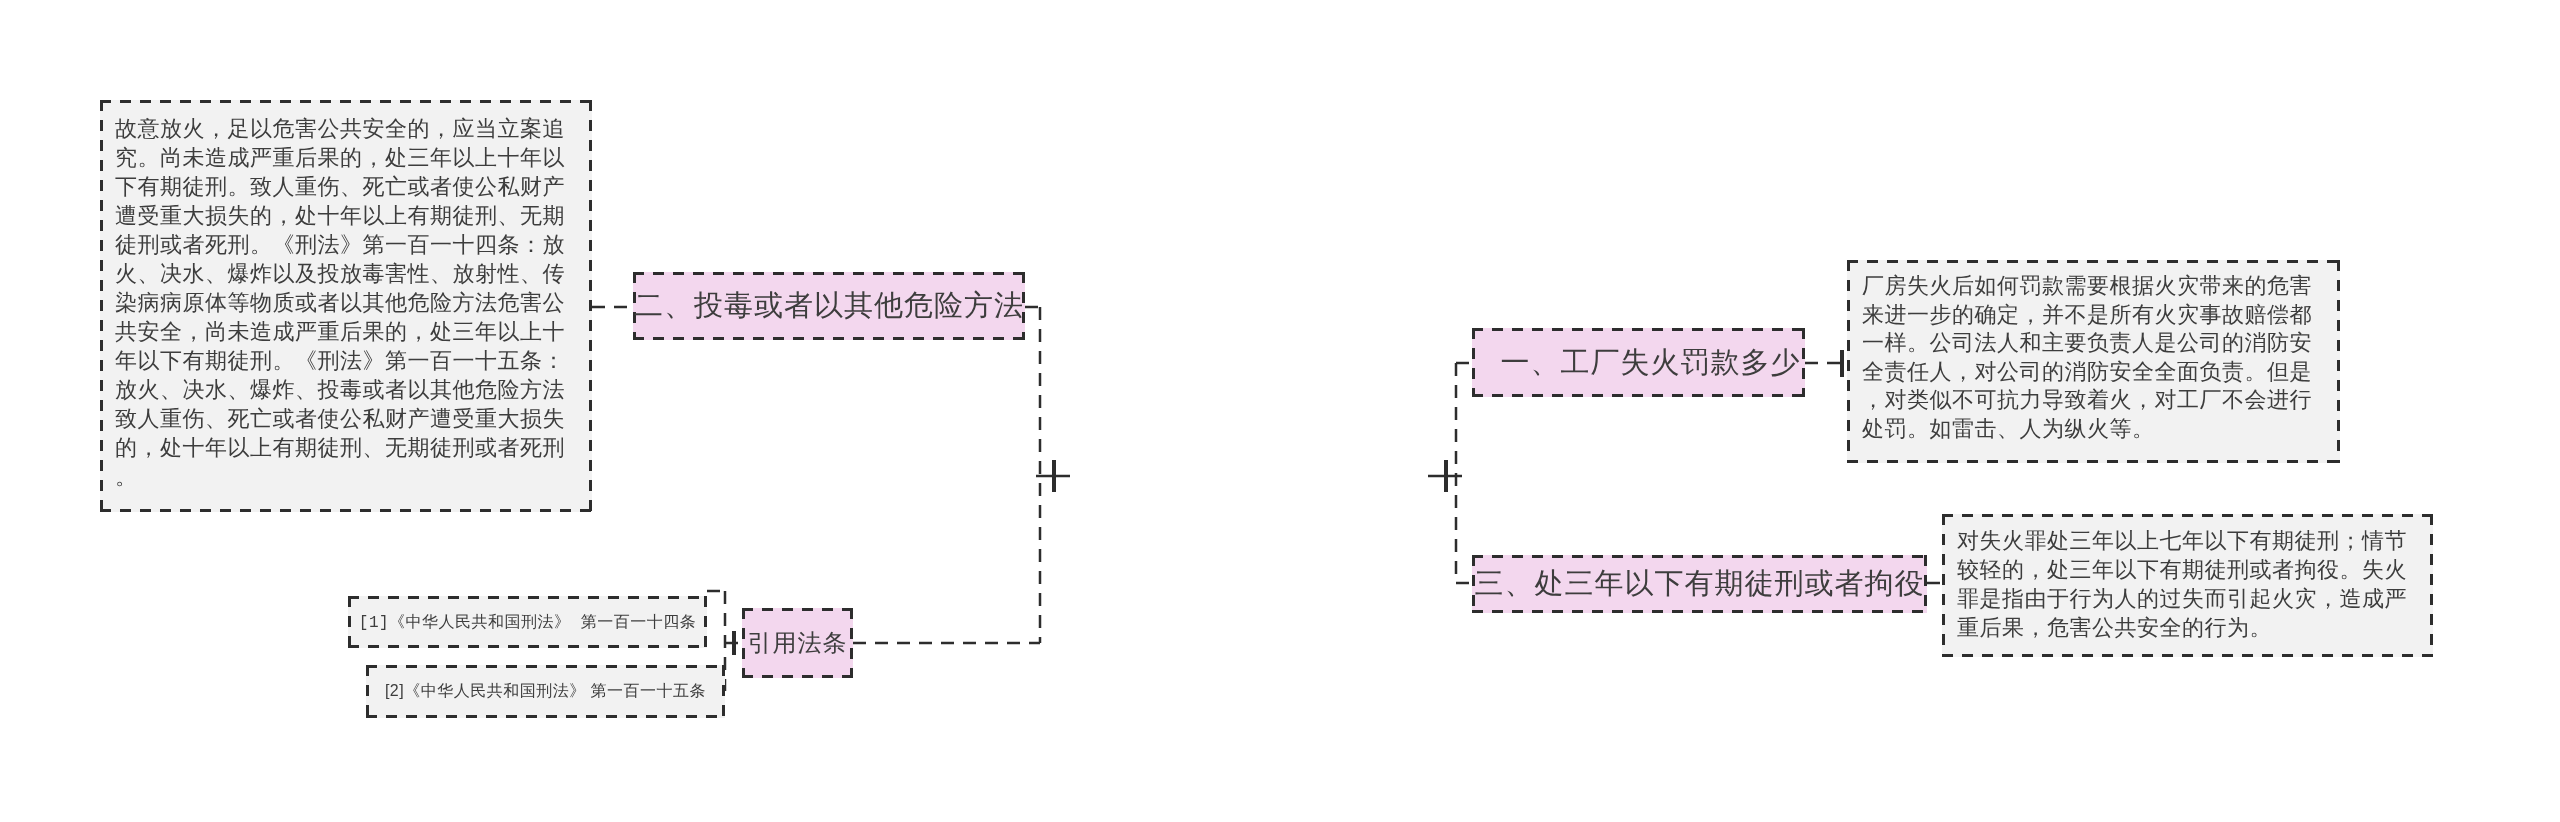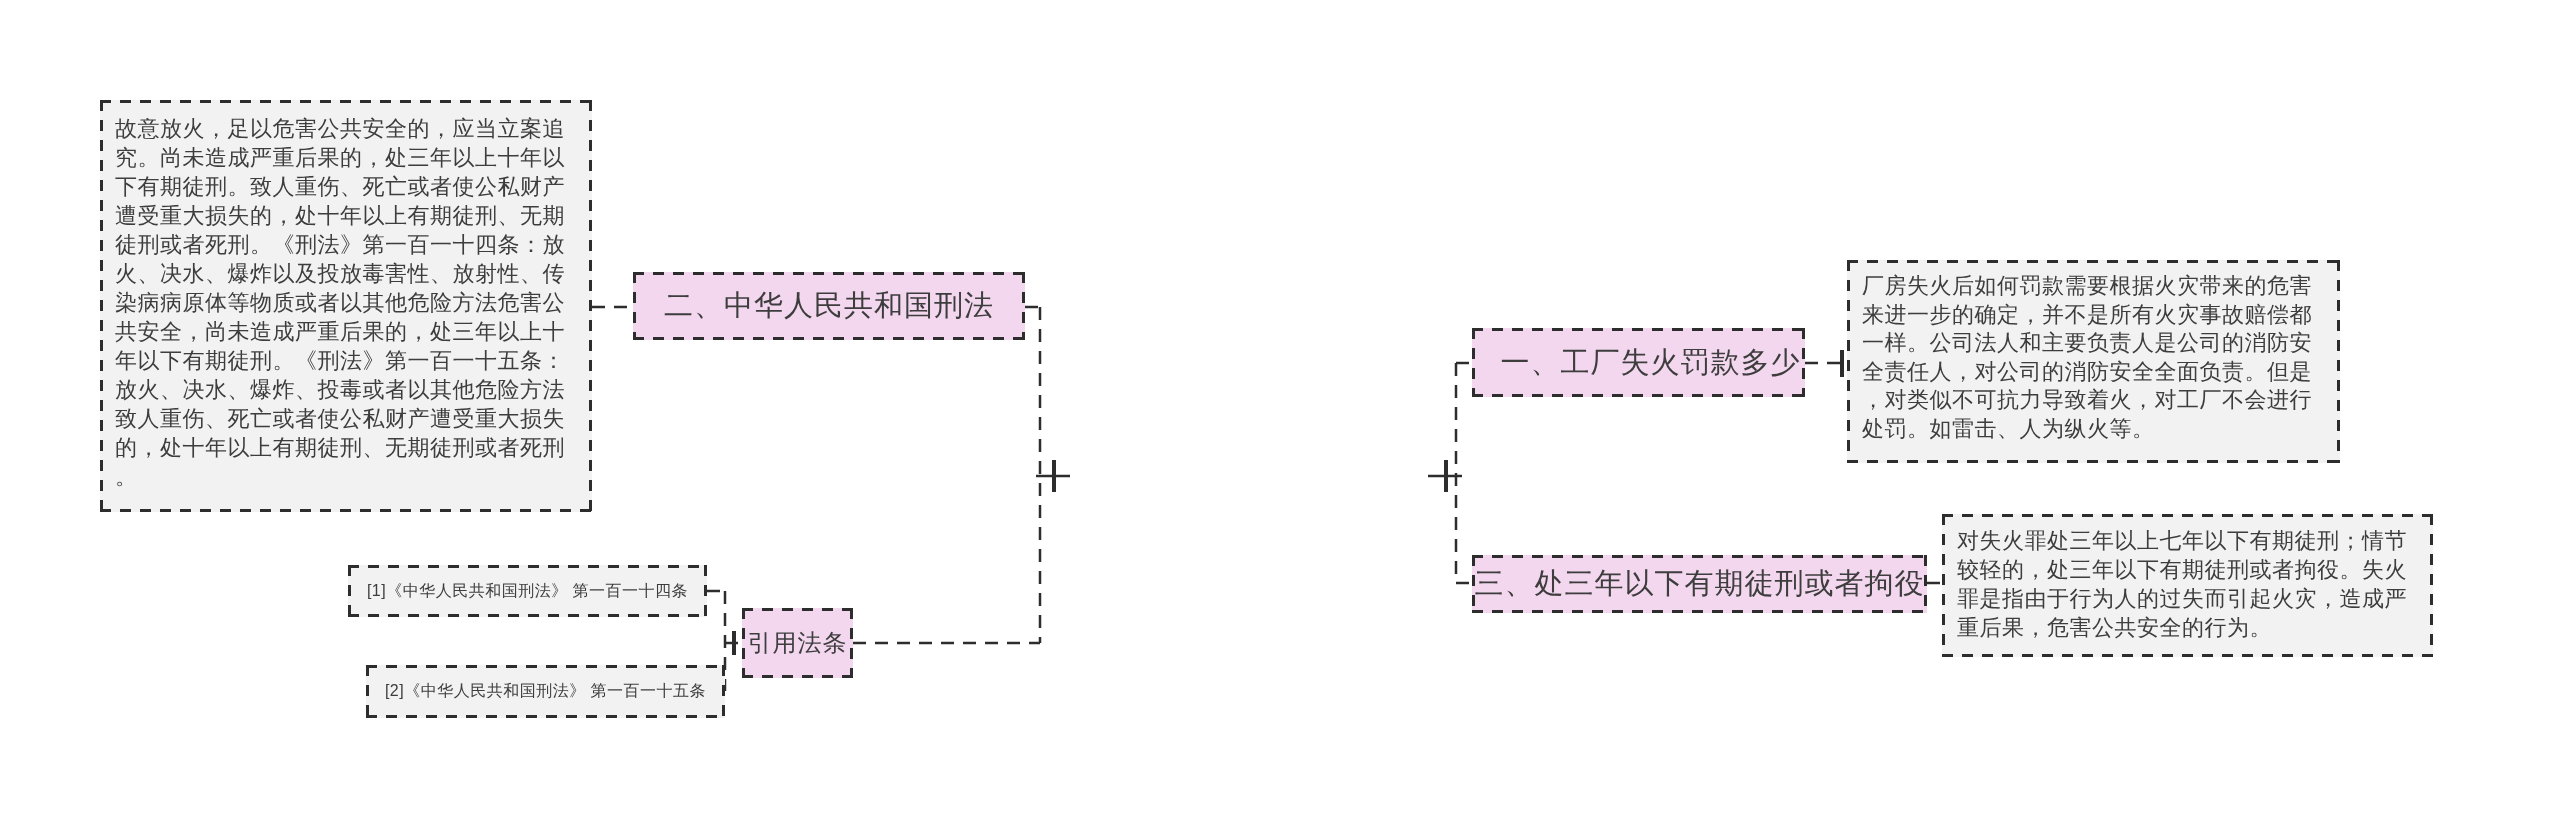--- a/index.html
+++ b/index.html
@@ -38,21 +38,21 @@
     color:#ffffff;font-size:40px;font-weight:bold;letter-spacing:2px;
   }
   .branch1-label{left:1472px;top:328px;width:333px;height:69px;padding-left:24px;}
   .right-top-detail{left:1847px;top:260px;width:493px;height:203px;line-height:28.5px;padding:12px 15px;}
   .branch3-label{left:1472px;top:555px;width:455px;height:58px;}
   .bottom-right-detail{left:1942px;top:514px;width:491px;height:143px;line-height:29px;padding:12px 15px;}
   .cite-box{
     display:flex;align-items:center;padding:0 8px;
     font-size:16px;white-space:nowrap;justify-content:center;letter-spacing:0.5px;
   }
-  .citation-1{left:348px;top:565px;width:359px;height:52px;}
+  .citation-1{left:348px;top:596px;width:359px;height:52px;font-family:Liberation Mono, monospace;}
   .citation-2{left:366px;top:665px;width:359px;height:53px;}
   .cite-label{left:742px;top:608px;width:111px;height:70px;font-size:24px;}
   #connectors{position:absolute;left:0;top:0;pointer-events:none;}
 </style>
 </head>
 <body>
 
 <div id="stage">
 
   <svg id="connectors" width="2560" height="822" viewBox="0 0 2560 822">
@@ -96,21 +96,21 @@
 火、决水、爆炸以及投放毒害性、放射性、传
 染病病原体等物质或者以其他危险方法危害公
 共安全，尚未造成严重后果的，处三年以上十
 年以下有期徒刑。《刑法》第一百一十五条：
 放火、决水、爆炸、投毒或者以其他危险方法
 致人重伤、死亡或者使公私财产遭受重大损失
 的，处十年以上有期徒刑、无期徒刑或者死刑
 。</div>
 
   <div class="box dashed pink label branch2-label">
-    <span>二、中华人民共和国刑法</span>
+    <span>二、投毒或者以其他危险方法</span>
   </div>
 
 
   <div class="box dashed pink label branch1-label">
     <span>一、工厂失火罚款多少</span>
   </div>
 
   <div class="box dashed detail right-top-detail">厂房失火后如何罚款需要根据火灾带来的危害
 来进一步的确定，并不是所有火灾事故赔偿都
 一样。公司法人和主要负责人是公司的消防安

